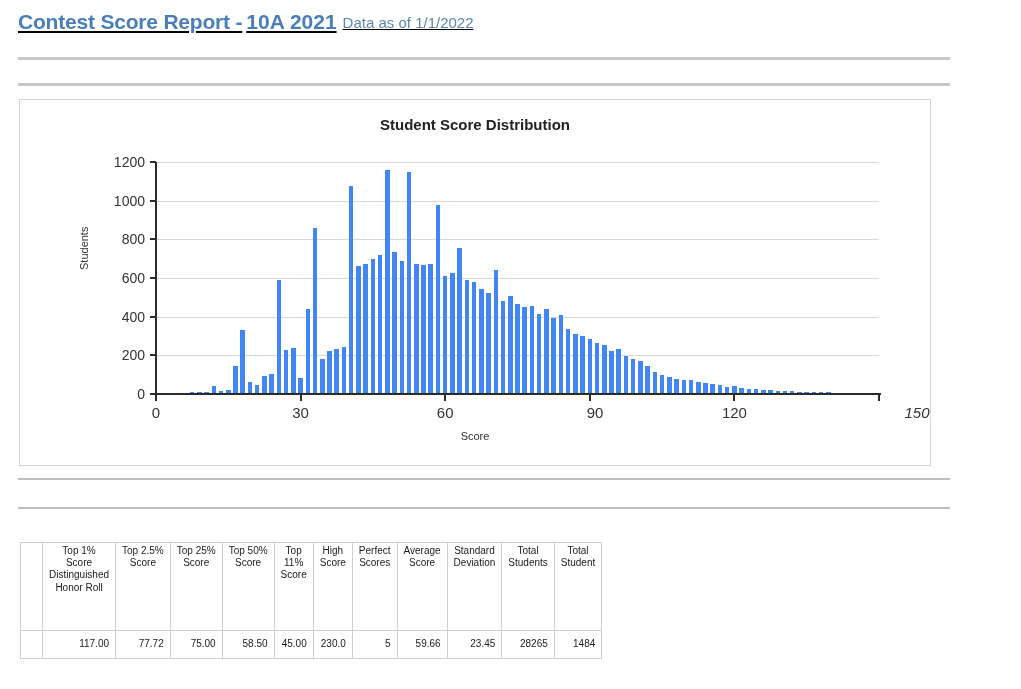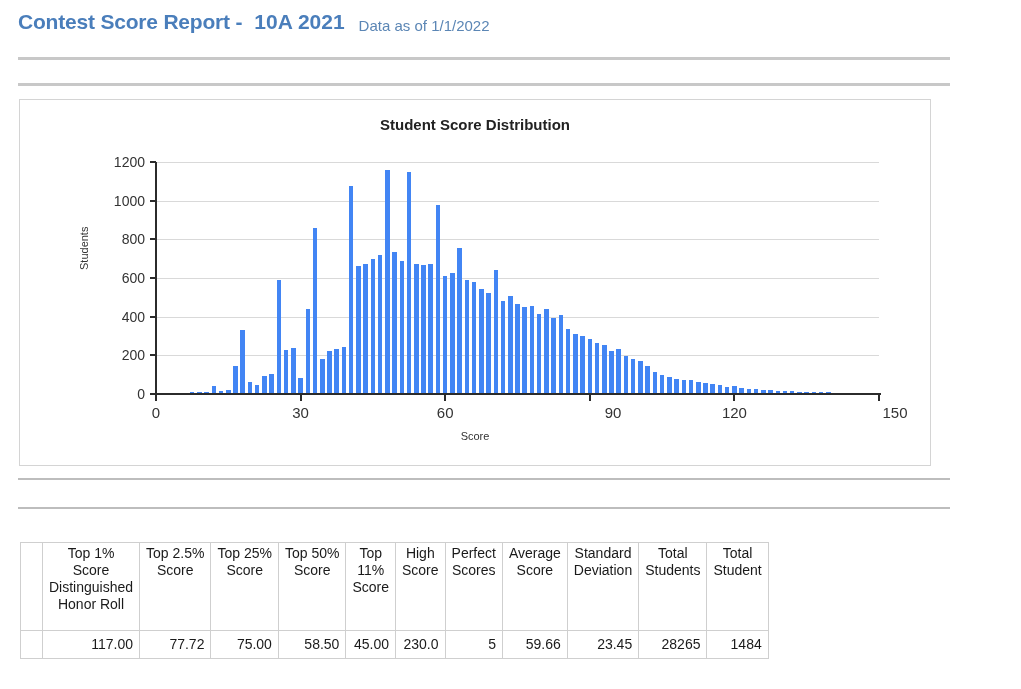--- a/index.html
+++ b/index.html
@@ -8,22 +8,23 @@
     width: 1021px; height: 689px;
     background: #ffffff;
     font-family: "Liberation Sans", sans-serif;
     overflow: hidden;
   }
   .page { position: relative; width: 1021px; height: 689px; background:#fff; }
 
   
   .header {
     position: absolute; left: 18px; top: 10px;
-    display: flex; align-items: flex-end; gap: 8px;
+    display: flex; align-items: center; gap: 0;
     white-space: nowrap;
+    text-decoration: underline;
   }
   .hdr-main {
     font-size: 21px; font-weight: bold; color: #4a7ebb; letter-spacing: -0.2px;
   }
   .hdr-contest {
     font-size: 21px; font-weight: bold; color: #4a7ebb; margin-left: 4px;
   }
   .hdr-asof {
     font-size: 15px; font-weight: normal; color: #5b86b5; margin-left: 6px;
   }
@@ -99,21 +100,21 @@
   .axis-name-x {
     position: absolute; left: 0; right: 0; top: 330px;
     text-align: center; font-size: 11px; color: #333;
   }
 
   
   .tbl-wrap { position: absolute; left: 20px; top: 542px; }
   table.report {
     border-collapse: collapse;
     font-family: "Liberation Sans", sans-serif;
-    font-size: 14px; color: #1a1a1a;
+    font-size: 10px; color: #1a1a1a;
     background: #fff;
   }
   table.report th, table.report td {
     border: 1px solid #cfcfcf;
     padding: 2px 6px;
     font-weight: normal;
     line-height: 1.22;
   }
   table.report th { text-align: center; vertical-align: top; }
   table.report td { text-align: right; vertical-align: middle; height: 28px; }
@@ -159,25 +160,25 @@
           <div class="gridline" style="top: 0px;"></div>
           <div class="ytick-line" style="top: -1px;"></div>
           <div class="ylabel-txt" style="top: 0px;">1200</div>
           <div class="xtick-line" style="left: -1px;"></div>
           <div class="xlabel-txt" style="left: 0px;">0</div>
           <div class="xtick-line" style="left: 143.6px;"></div>
           <div class="xlabel-txt" style="left: 144.6px;">30</div>
           <div class="xtick-line" style="left: 288.2px;"></div>
           <div class="xlabel-txt" style="left: 289.2px;">60</div>
           <div class="xtick-line" style="left: 432.8px;"></div>
-          <div class="xlabel-txt" style="left: 457px;">90</div>
+          <div class="xlabel-txt" style="left: 439px;">90</div>
           <div class="xtick-line" style="left: 577.4px;"></div>
           <div class="xlabel-txt" style="left: 578.4px;">120</div>
           <div class="xtick-line" style="left: 722px;"></div>
-          <div class="xlabel-txt" style="left: 739px;">150</div>
+          <div class="xlabel-txt" style="left: 761px; font-style: italic;">150</div>
           <div class="bar" title="0: 2" style="left: -2.26394px; width: 4.52788px; height: 1px; background: rgb(66, 133, 244);"></div>
           <div class="bar" title="1.5: 4" style="left: 4.96606px; width: 4.52788px; height: 1px; background: rgb(66, 133, 244);"></div>
           <div class="bar" title="3: 3" style="left: 12.1961px; width: 4.52788px; height: 1px; background: rgb(66, 133, 244);"></div>
           <div class="bar" title="4.5: 5" style="left: 19.4261px; width: 4.52788px; height: 1px; background: rgb(66, 133, 244);"></div>
           <div class="bar" title="6: 6" style="left: 26.6561px; width: 4.52788px; height: 1.16px; background: rgb(66, 133, 244);"></div>
           <div class="bar" title="7.5: 8" style="left: 33.8861px; width: 4.52788px; height: 1.54667px; background: rgb(66, 133, 244);"></div>
           <div class="bar" title="9: 10" style="left: 41.1161px; width: 4.52788px; height: 1.93333px; background: rgb(66, 133, 244);"></div>
           <div class="bar" title="10.5: 12" style="left: 48.3461px; width: 4.52788px; height: 2.32px; background: rgb(66, 133, 244);"></div>
           <div class="bar" title="12: 40" style="left: 55.5761px; width: 4.52788px; height: 7.73333px; background: rgb(66, 133, 244);"></div>
           <div class="bar" title="13.5: 18" style="left: 62.8061px; width: 4.52788px; height: 3.48px; background: rgb(66, 133, 244);"></div>

